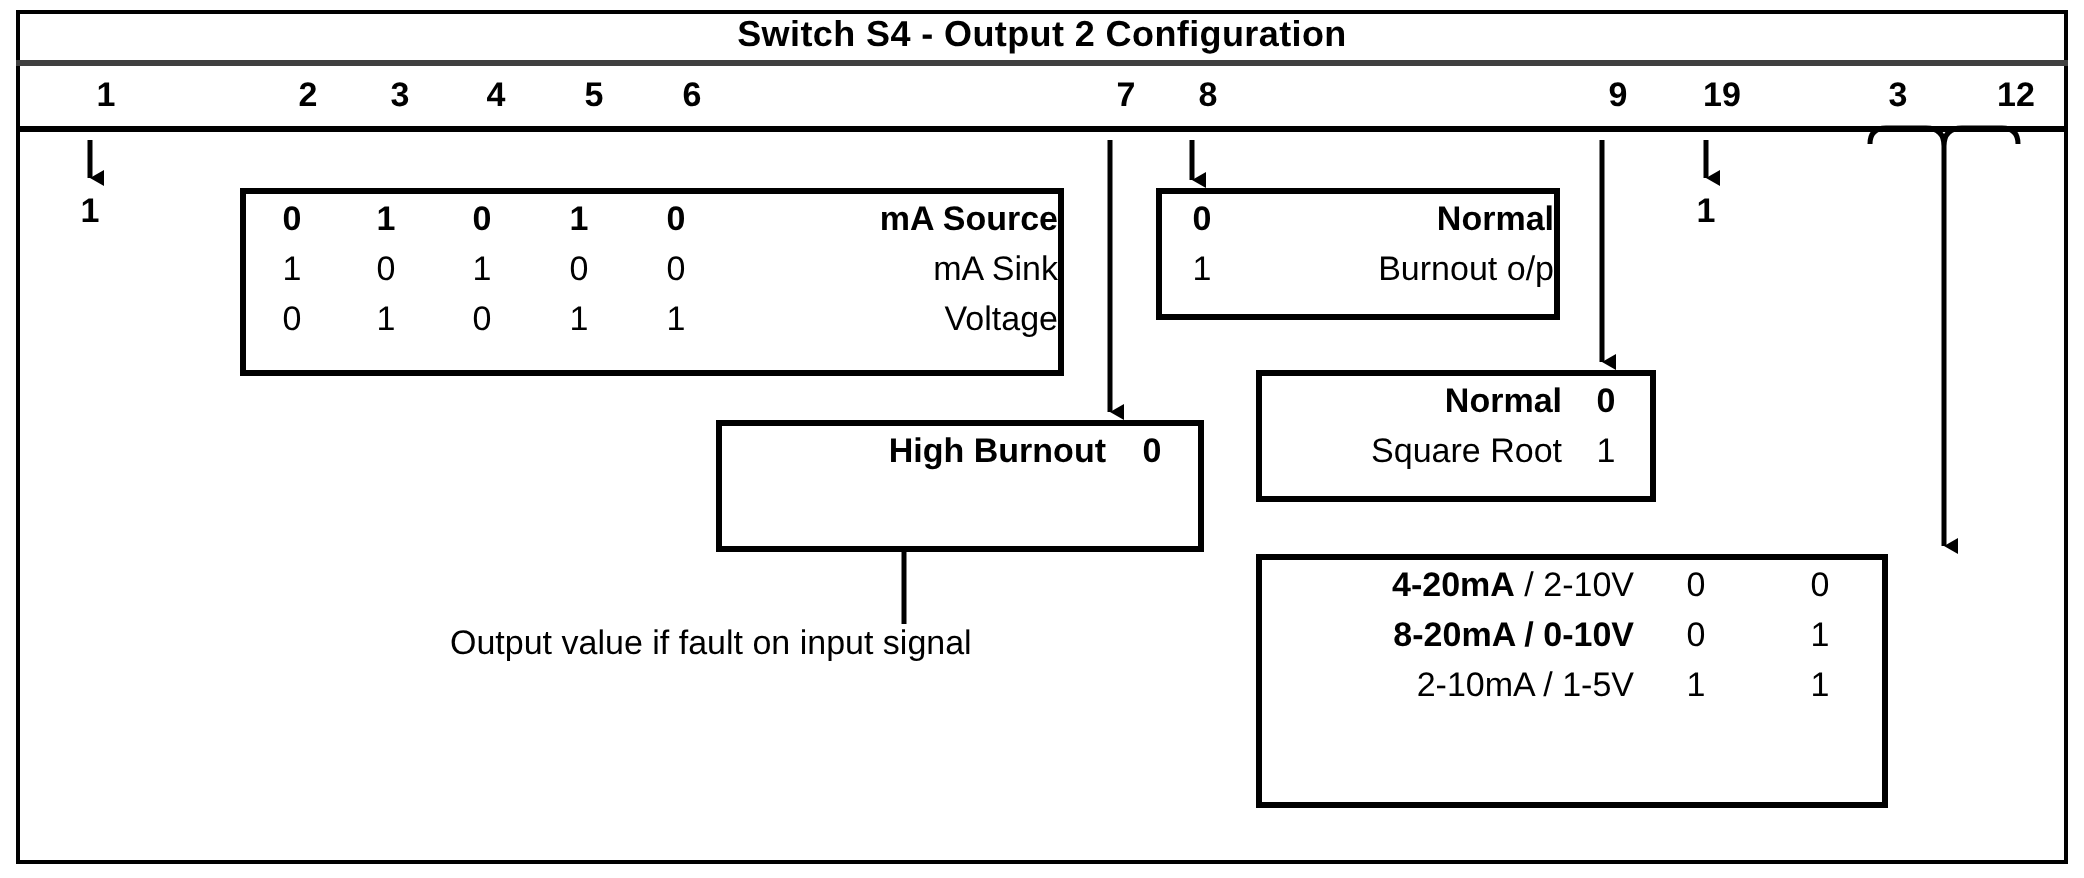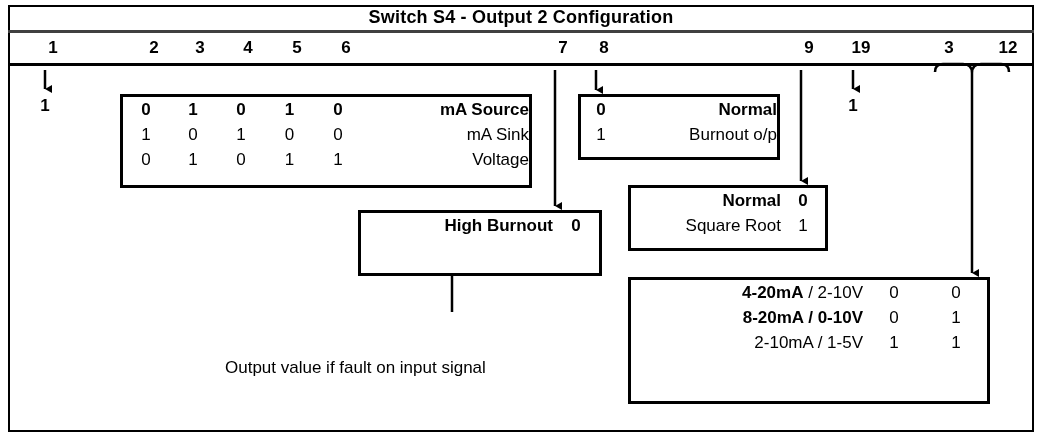--- a/index.html
+++ b/index.html
@@ -227,21 +227,21 @@
     <table class="tbl">
       <tbody>
           <tr>
         <td class="lbl-right b">High Burnout</td>
         <td class="bit b" style="width:46px">0</td>
       </tr>
     </tbody>
       </table>
   </div>
 
-  <div class="box" style="left:628px; top:277px; width:362px; height:127px;">
+  <div class="box" style="left:628px; top:277px; width:316px; height:127px;">
     <table class="tbl">
       <tbody>
           <tr>
         <td class="lbl-right">
           <span class="b">4-20mA</span><span> / 2-10V</span>
         </td>
         <td class="bit" style="width:62px">0</td>
         <td class="bit" style="width:62px">0</td>
       </tr>
       <tr>
@@ -255,15 +255,15 @@
         <td class="lbl-right">
           <span>2-10mA / 1-5V</span>
         </td>
         <td class="bit">1</td>
         <td class="bit">1</td>
       </tr>
     </tbody>
       </table>
   </div>
 
-  <span class="caption" style="left:225px; top:312px;margin-top:46px;">Output value if fault on input signal</span>
+  <span class="caption" style="left:225px; top:312px;">Output value if fault on input signal</span>
 
 </div>
 
 </body></html>

